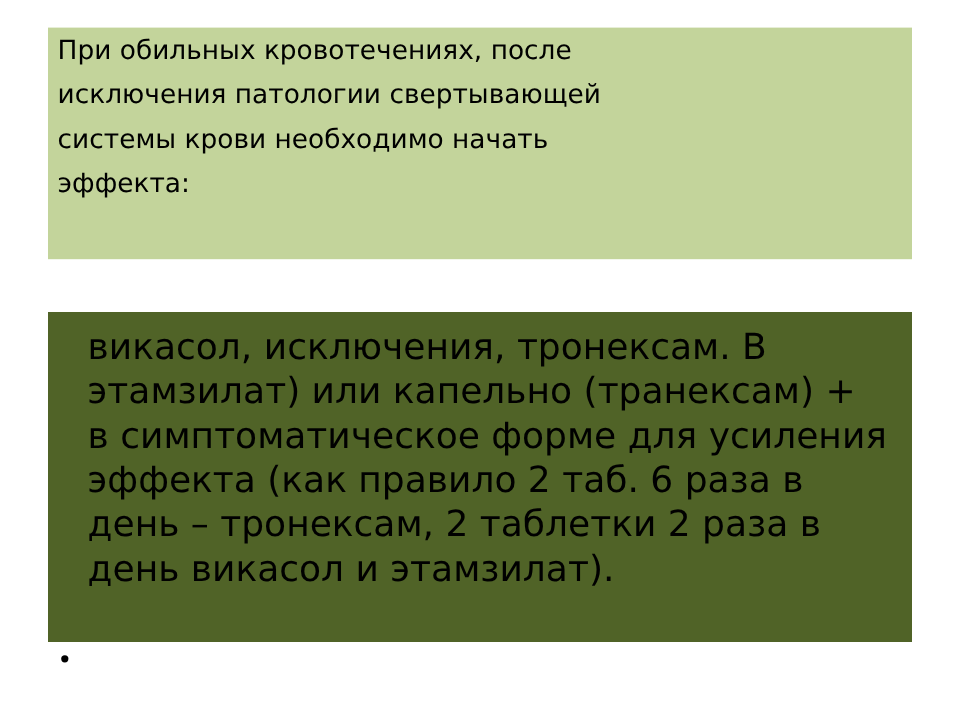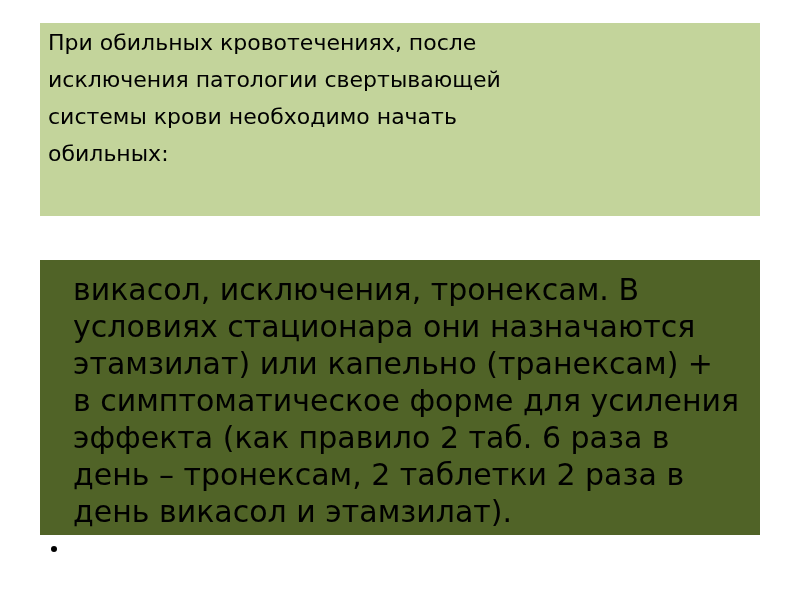--- a/index.html
+++ b/index.html
@@ -61,28 +61,27 @@
 </style>
 </head>
 <body>
 
 <div class="slide">
 
   <div class="title-block">
     <div class="line">При обильных кровотечениях, после</div>
     <div class="line">исключения патологии свертывающей</div>
     <div class="line">системы крови необходимо начать</div>
-    <div class="line">обильных:</div>
+    <div class="line">эффекта:</div>
   </div>
 
   <div class="body-block">
     <span class="bullet-dot"></span>
     <div class="body-text">
       <div class="line">викасол, исключения, тронексам. В</div>
-      <div class="line">условиях стационара они назначаются</div>
       <div class="line">этамзилат) или капельно (транексам) +</div>
       <div class="line">в симптоматическое форме для усиления</div>
       <div class="line">эффекта (как правило 2 таб. 6 раза в</div>
       <div class="line">день – тронексам, 2 таблетки 2 раза в</div>
       <div class="line">день викасол и этамзилат).</div>
     </div>
   </div>
 
 </div>
 

